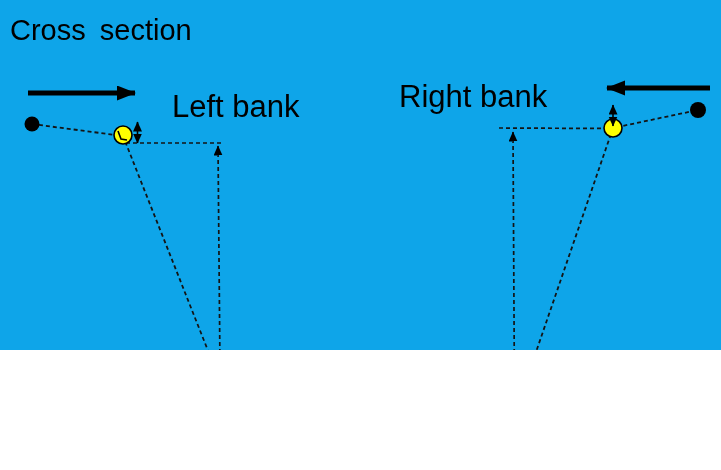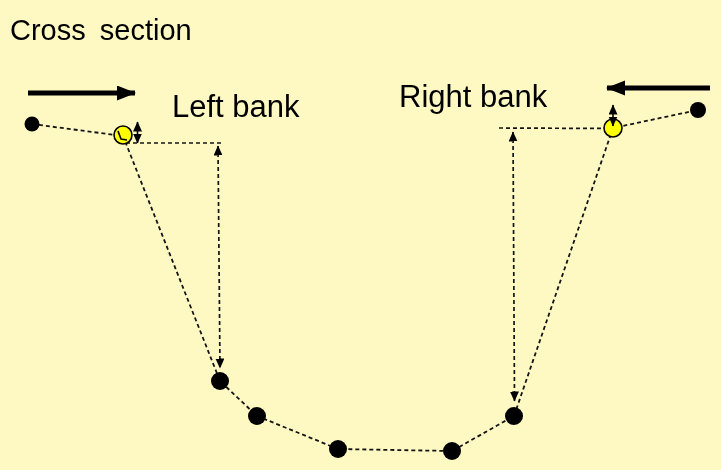--- a/index.html
+++ b/index.html
@@ -1,19 +1,19 @@
 <!DOCTYPE html>
 <html><head>
 <meta charset="utf-8">
 <style>
   html,body{margin:0;padding:0;background:#ffffff;}
   .stage{
     position:relative;
-    width:721px;height:470px;
-    background:#fef9c3;
+    width:721px;height:350px;
+    background:#0ea5e9;
     overflow:hidden;
     font-family:"Liberation Sans",sans-serif;
   }
   svg{display:block;}
   svg text{
     font-family:"Liberation Sans",sans-serif;
     fill:#000000;
     font-weight:500;
   }
   .title-text{font-size:29px;word-spacing:6px;}

